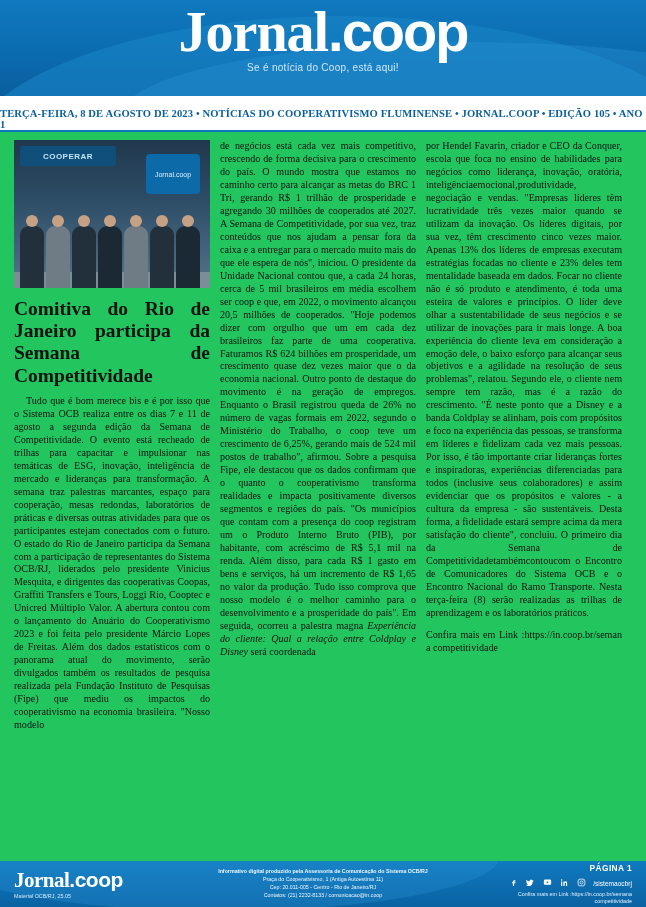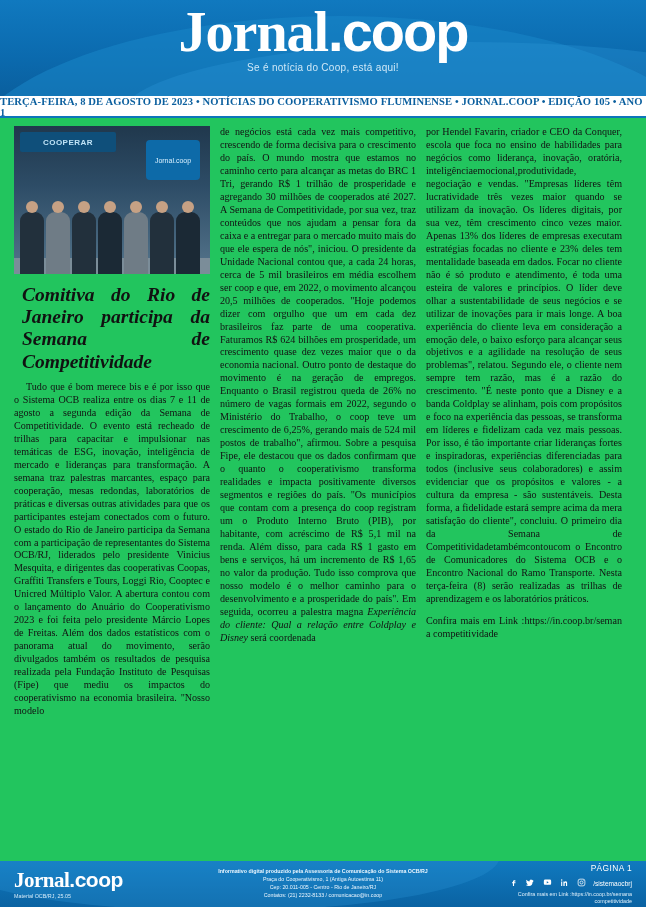--- a/index.html
+++ b/index.html
@@ -65,25 +65,25 @@
   .logo-tag {
     margin-top: 2px;
     font-family: "Liberation Sans", sans-serif;
     font-size: 10px;
     color: #cfe8f7;
     letter-spacing: 0.3px;
   }
 
   
   .datebar {
-    height: 22px;
+    height: 36px;
     background: #ffffff;
     border-bottom: 2px solid #0e75bb;
     display: flex;
-    align-items: flex-start;
+    align-items: flex-end;
     justify-content: center;
   }
   .datebar .txt {
     font-family: "Liberation Serif", serif;
     font-weight: bold;
     font-size: 10.6px;
     color: #0b5f9e;
     letter-spacing: 0.1px;
     text-transform: uppercase;
   }
@@ -159,24 +159,23 @@
     position: absolute; left:0; right:0; bottom:0; height: 16px;
     background: #7b8d99;
   }
 
   .headline {
     font-family: "Liberation Serif", serif;
     font-weight: bold;
     font-size: 19.5px;
     line-height: 1.14;
     color: #111111;
-    margin: 10px 0 8px 8px;
+    margin: 10px 0 8px 0;
     text-align: justify;
     text-align-last: justify;
-    font-style: italic;
   }
 
   p.body {
     font-family: "Liberation Serif", serif;
     font-size: 10.1px;
     line-height: 1.285;
     color: #121212;
     text-align: justify;
     margin: 0 0 0 0;
     text-indent: 12px;
@@ -234,21 +233,21 @@
   }
   .f-mid .b { font-weight: bold; }
   .f-right {
     position: relative;
     width: 150px;
     text-align: right;
     font-family: "Liberation Sans", sans-serif;
   }
   .f-right .pg {
     font-size: 8.4px;
-    font-weight: normal;
+    font-weight: bold;
     letter-spacing: 0.4px;
   }
   .f-right .soc {
     margin-top: 4px;
     font-size: 9px;
     letter-spacing: 2px;
   }
   .f-right .conf {
     font-size: 5.4px;
     color: #dff0fc;

